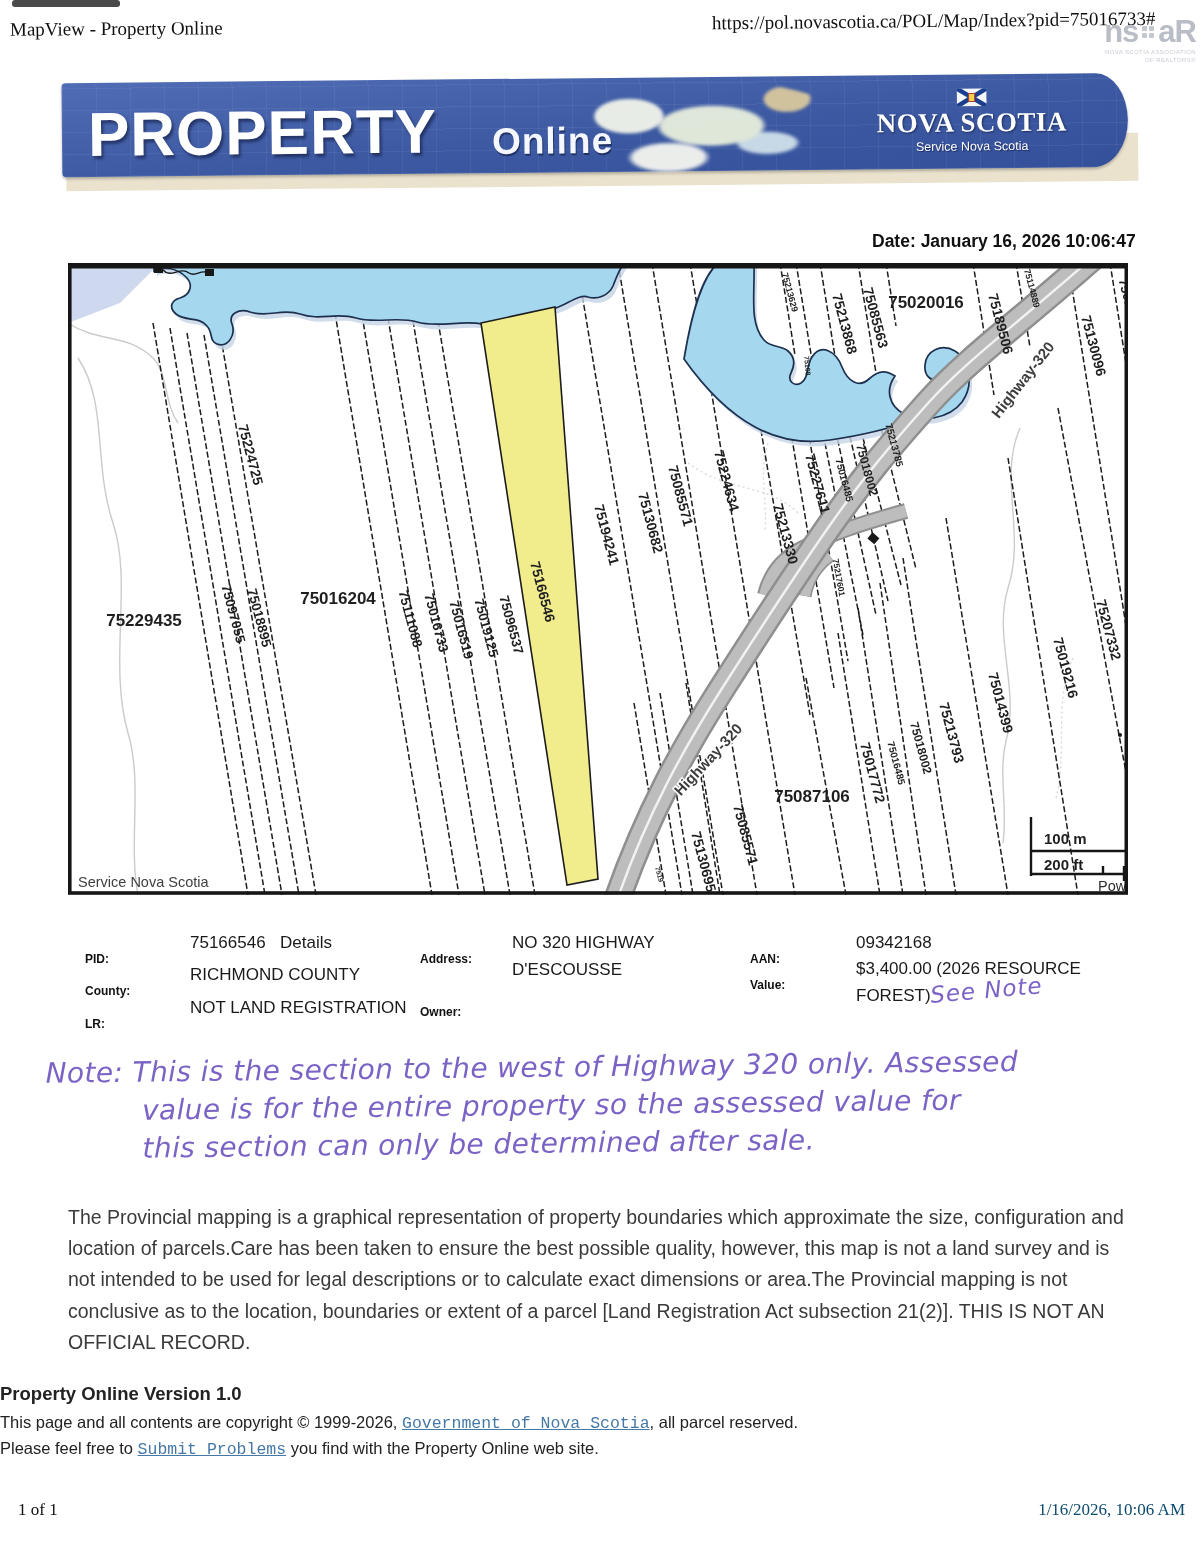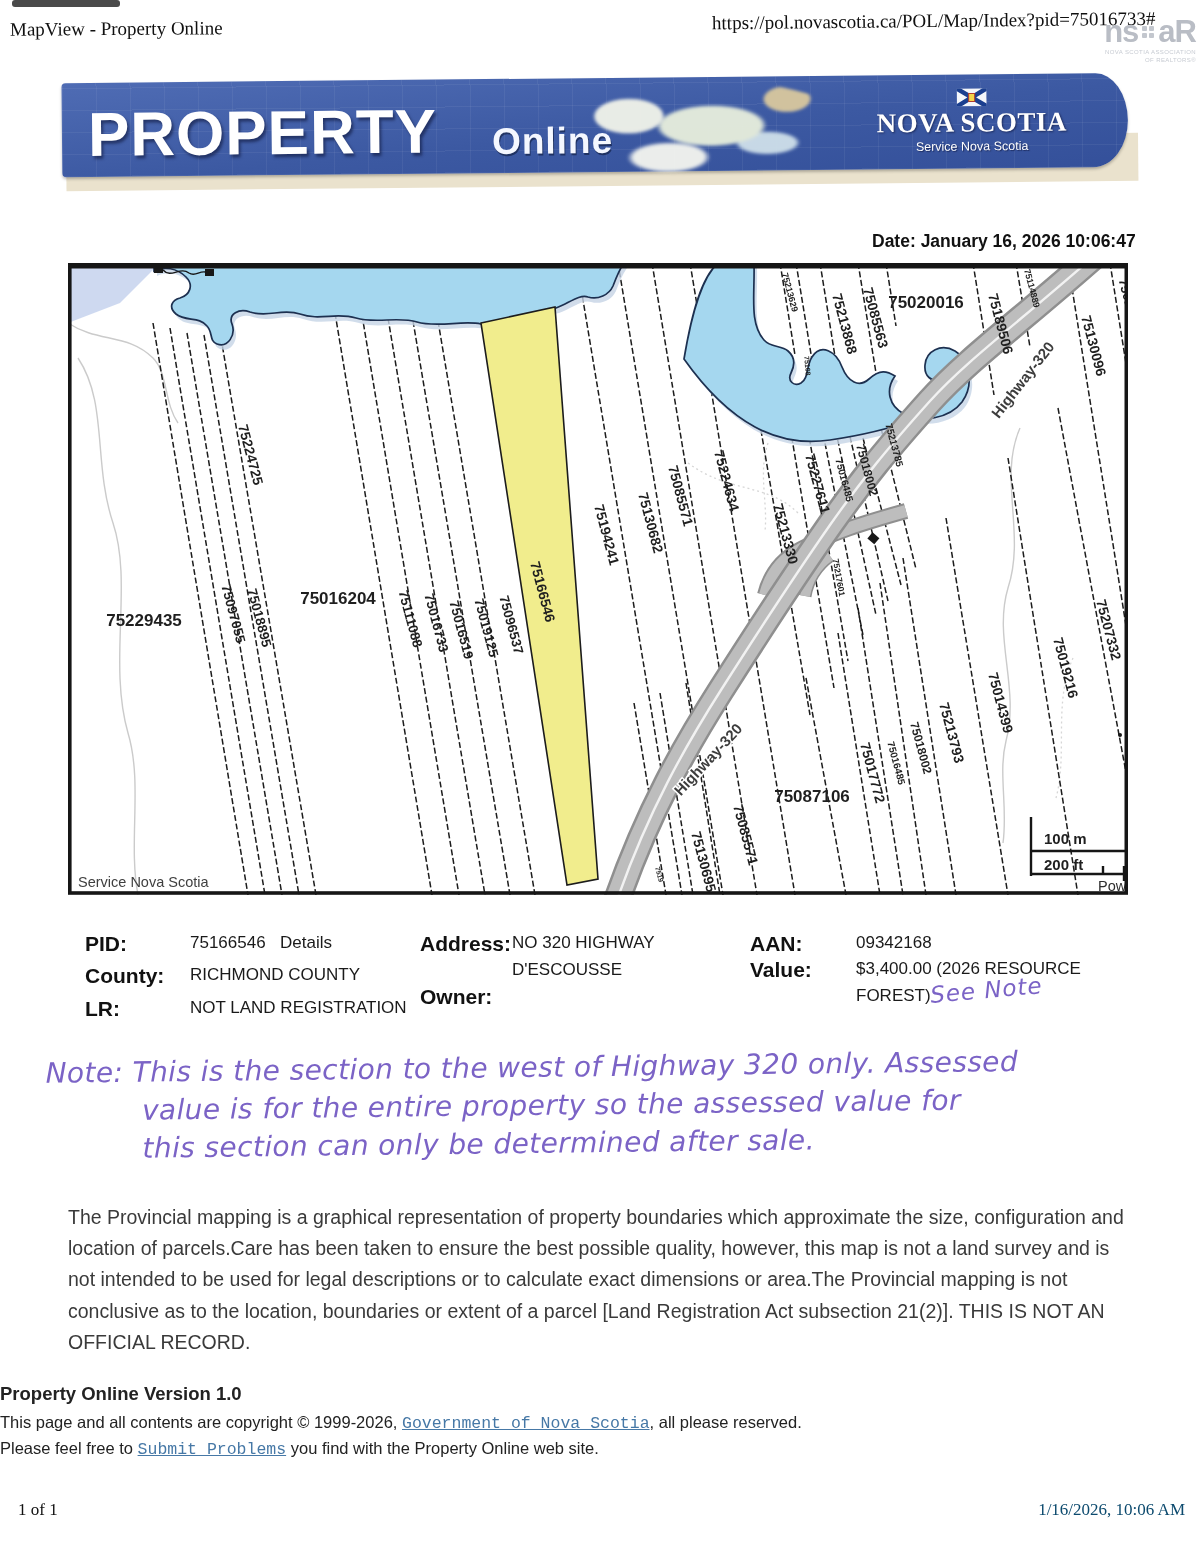--- a/index.html
+++ b/index.html
@@ -53,21 +53,21 @@
   
   .map-wrap{left:68px;top:263px;width:1060px;height:632px;}
   .plabel{font-family:"Liberation Sans",sans-serif;font-weight:bold;fill:#1f1f1f;}
   .bd{stroke:#1c1c1c;stroke-width:1.5;stroke-dasharray:6 2.6;fill:none;}
   .roadlbl{font-family:"Liberation Sans",sans-serif;font-weight:bold;fill:#3d3d3d;
     stroke:#ffffff;stroke-width:3px;paint-order:stroke;}
   .contour{fill:none;stroke:#cbcbcb;stroke-width:1.4;}
   .contour2{fill:none;stroke:#d6d6d6;stroke-width:1.3;stroke-dasharray:2 3;}
 
   
-  .dl{font-size:21px;font-weight:bold;color:#111;}
+  .dl{font-size:12px;font-weight:bold;color:#111;margin-top:20px;}
   .dv{font-size:17px;color:#1a1a1a;}
   .hand{font-family:"DejaVu Sans",sans-serif;font-style:italic;color:#7b63c6;}
   .see-note{left:930px;top:977px;font-size:23px;transform:rotate(-5deg);letter-spacing:1px;}
 
   .note{left:46px;top:1048px;width:1120px;font-size:28px;line-height:38px;letter-spacing:.4px;
         transform:rotate(-0.7deg);}
   .note .ind{padding-left:96px;display:block;}
 
   .disclaimer{left:68px;top:1202px;width:1066px;font-size:19.5px;line-height:1.6;color:#3a3a3a;}
 
@@ -308,21 +308,21 @@
     <span>Note: This is the section to the west of Highway 320 only. Assessed</span>
     <span class="ind">value is for the entire property so the assessed value for</span>
     <span class="ind">this section can only be determined after sale.</span>
   </div>
 
   <div class="abs disclaimer">The Provincial mapping is a graphical representation of property boundaries which approximate the size, configuration and location of parcels.Care has been taken to ensure the best possible quality, however, this map is not a land survey and is not intended to be used for legal descriptions or to calculate exact dimensions or area.The Provincial mapping is not conclusive as to the location, boundaries or extent of a parcel [Land Registration Act subsection 21(2)]. THIS IS NOT AN OFFICIAL RECORD.</div>
 
   <div class="abs footer">
     <div class="footer-title">Property Online Version 1.0</div>
     <div class="footer-line">
-      <span>This page and all contents are copyright © 1999-2026, </span><span class="flink">Government of Nova Scotia</span><span>, all please reserved.</span>
+      <span>This page and all contents are copyright © 1999-2026, </span><span class="flink">Government of Nova Scotia</span><span>, all parcel reserved.</span>
     </div>
     <div class="footer-line">
       <span>Please feel free to </span><span class="flink">Submit Problems</span><span> you find with the Property Online web site.</span>
     </div>
   </div>
 
   <div class="abs pg-left serif">1 of 1</div>
   <div class="abs pg-right serif">1/16/2026, 10:06 AM</div>
 
 </div>

